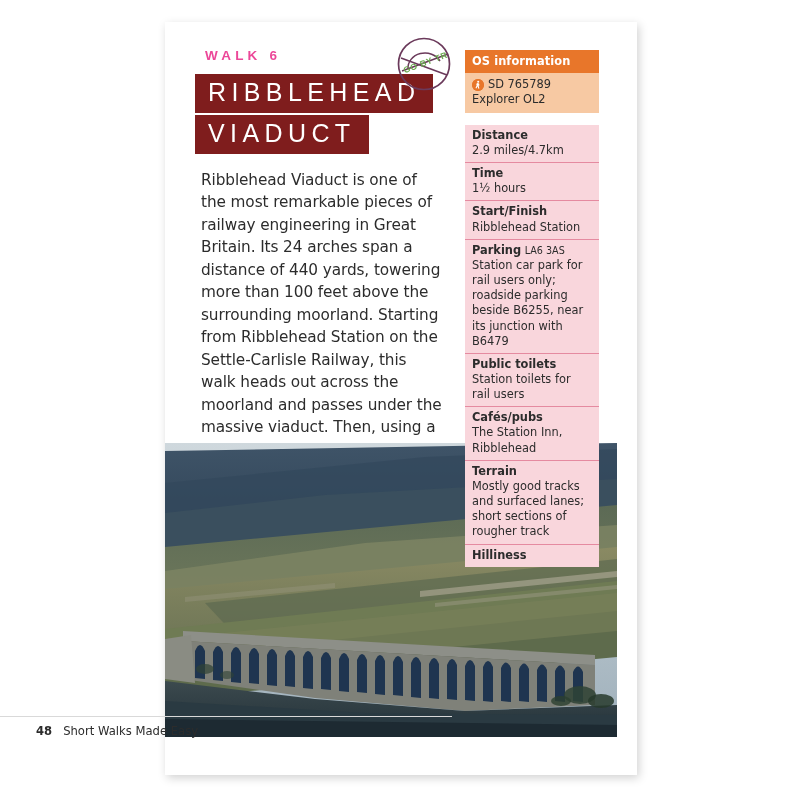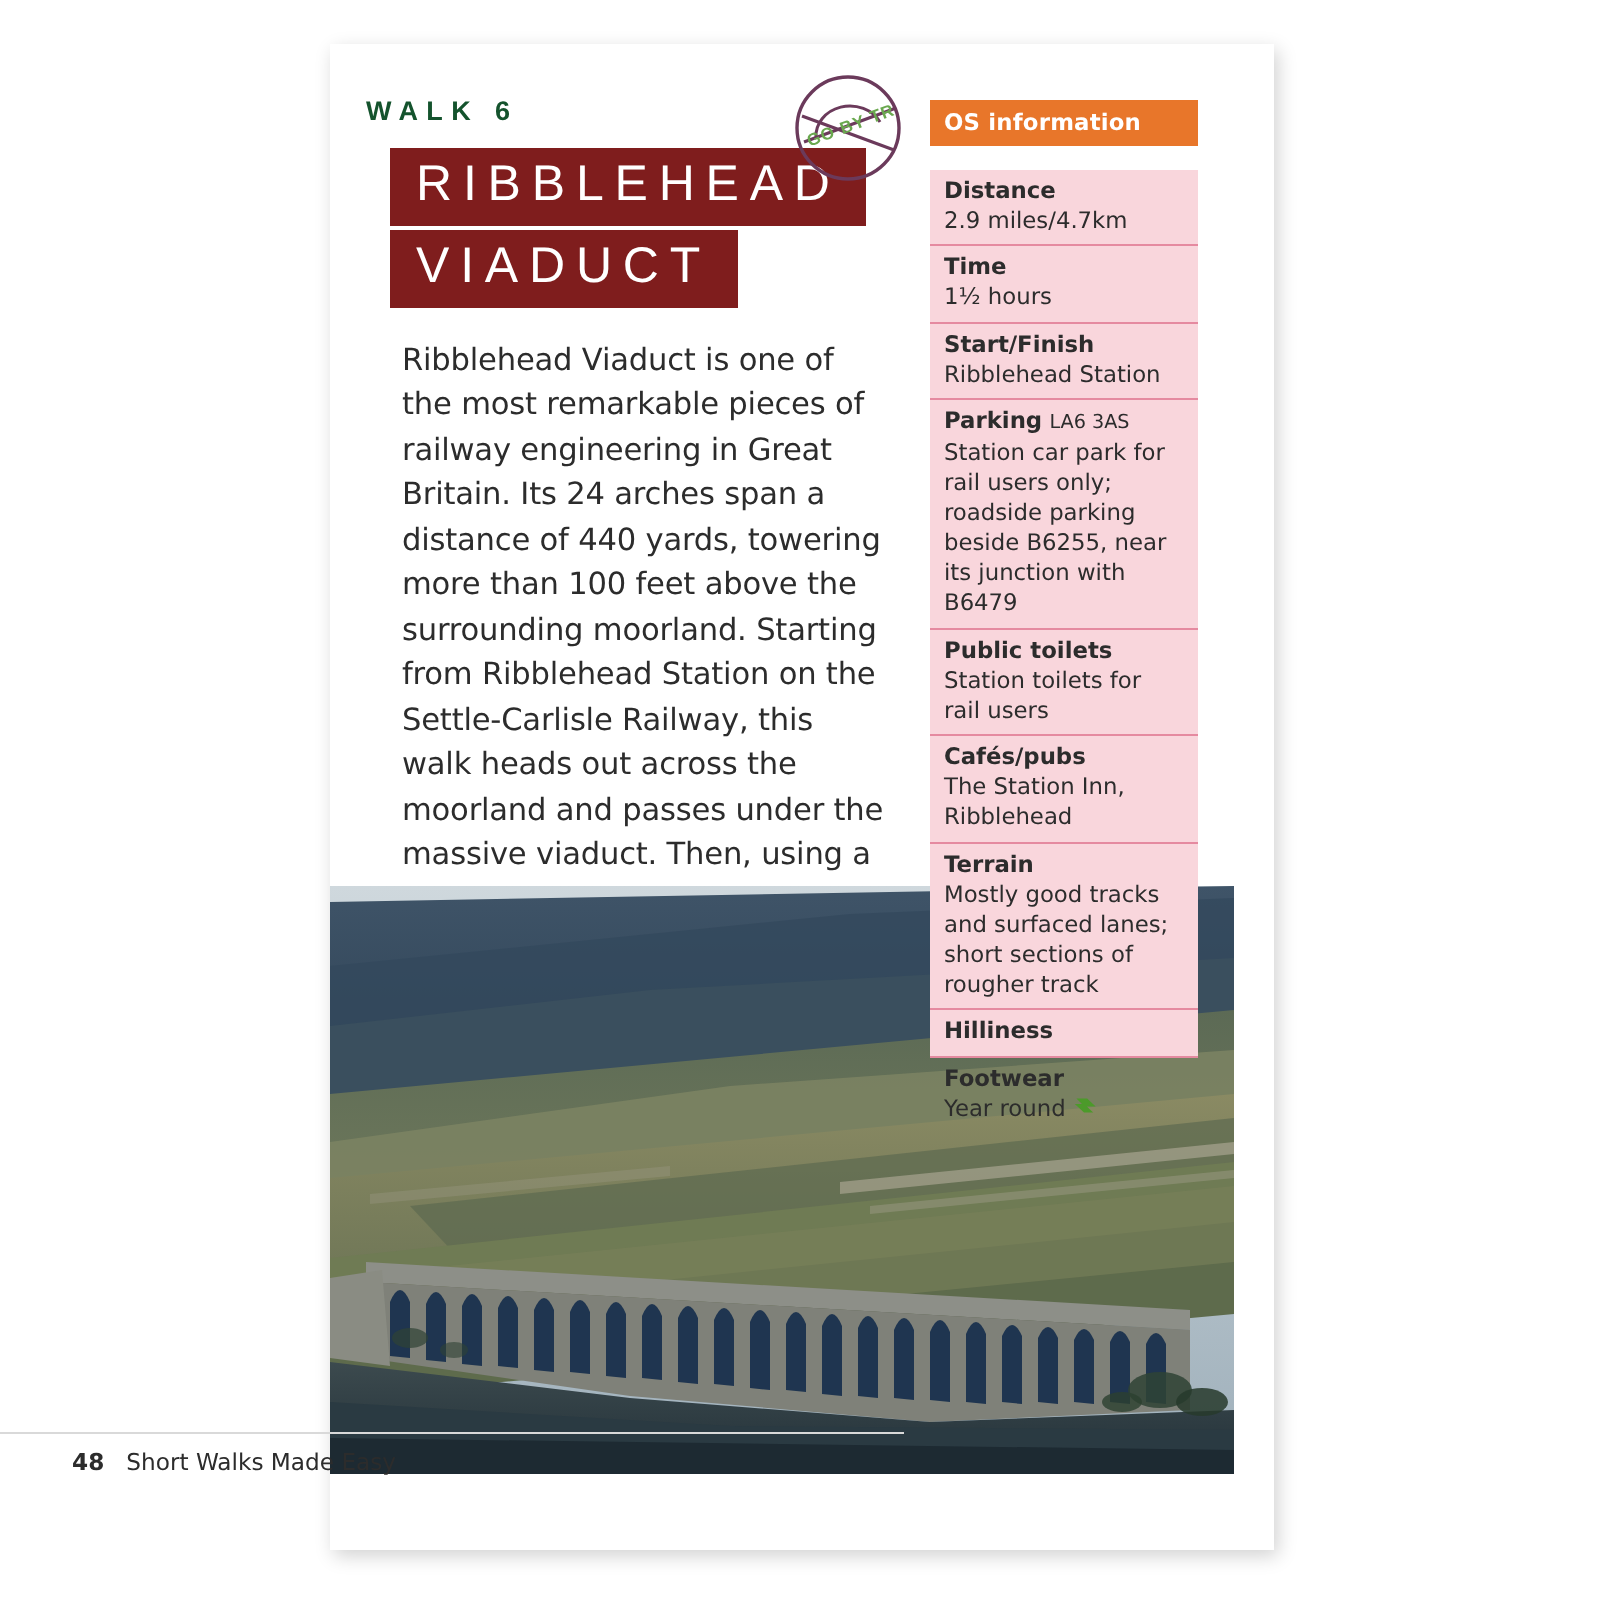--- a/index.html
+++ b/index.html
@@ -14,25 +14,25 @@
     position: absolute;
     left: 165px; top: 22px;
     width: 472px; height: 753px;
     background: #ffffff;
     box-shadow: 2px 3px 9px rgba(0,0,0,0.18);
   }
 
   
   .walk-number {
     position: absolute;
-    left: 18px; top: 26px;
+    left: 40px; top: 26px;
     font-size: 13.5px;
     font-weight: bold;
     letter-spacing: 4.2px;
-    color: #14532d;
+    color: #ec4899;
   }
 
   
   .title-band {
     position: absolute;
     background: #7f1d1d;
     color: #ffffff;
     font-size: 25px;
     letter-spacing: 5.4px;
     font-weight: normal;
@@ -281,20 +281,33 @@
         <path d="M255,148 L452,128 L452,134 L255,154 Z" fill="#b9b3a0" opacity="0.55"></path>
         <path d="M270,160 L452,142 L452,146 L270,164 Z" fill="#a8a391" opacity="0.4"></path>
         <path d="M20,154 L170,140 L170,145 L20,159 Z" fill="#9e9c86" opacity="0.35"></path>
       </g>
     </svg>
   </div>
 
   <div class="info-panel">
     <div class="info-header">OS information</div>
 
+    <div class="info-gridref">
+      <div class="gridref-line">
+        <span class="walker-icon">
+          <svg width="12" height="12" viewBox="0 0 12 12">
+            <circle cx="6" cy="6" r="6" fill="#E8762A"></circle>
+            <circle cx="6.2" cy="2.7" r="1.05" fill="#ffffff"></circle>
+            <path d="M5.4 4.1 L7.1 4.6 L7.5 6.5 L6.6 6.4 L7.4 9.6 L6.4 9.8 L5.5 7.2 L4.4 9.5 L3.5 9.0 L4.7 6.3 L4.2 4.9 Z" fill="#ffffff"></path>
+          </svg>
+        </span>
+        <span>SD 765789</span>
+      </div>
+      <div>Explorer OL2</div>
+    </div>
 
     <div class="info-rows">
 
       <div class="info-row">
         <span class="label">Distance</span>
         <span class="value">2.9 miles/4.7km</span>
       </div>
 
       <div class="info-row">
         <span class="label">Time</span>
@@ -325,28 +338,20 @@
       <div class="info-row">
         <span class="label">Terrain</span>
         <span class="value">Mostly good tracks and surfaced lanes; short sections of rougher track</span>
       </div>
 
       <div class="info-row">
         <span class="label">Hilliness</span>
         </div>
       </div>
 
-      <div class="info-row">
-        <span class="label">Footwear</span>
-        <span class="value"><span>Year round</span><span class="boot-icon">
-            <svg width="15" height="12" viewBox="0 0 15 12">
-              <path d="M2.2 1.2 L7.6 1.2 L11.8 5.2 L7.4 5.2 L10.6 8.3 L6.0 8.3 L1.4 4.0 L5.0 4.0 Z" fill="#4C9A2A"></path>
-            </svg>
-          </span></span>
-      </div>
 
     </div>
   </div>
 
   <div class="footer-rule"></div>
   <div class="footer">
     <span class="pageno">48</span>
     <span>Short Walks Made Easy</span>
   </div>
 

